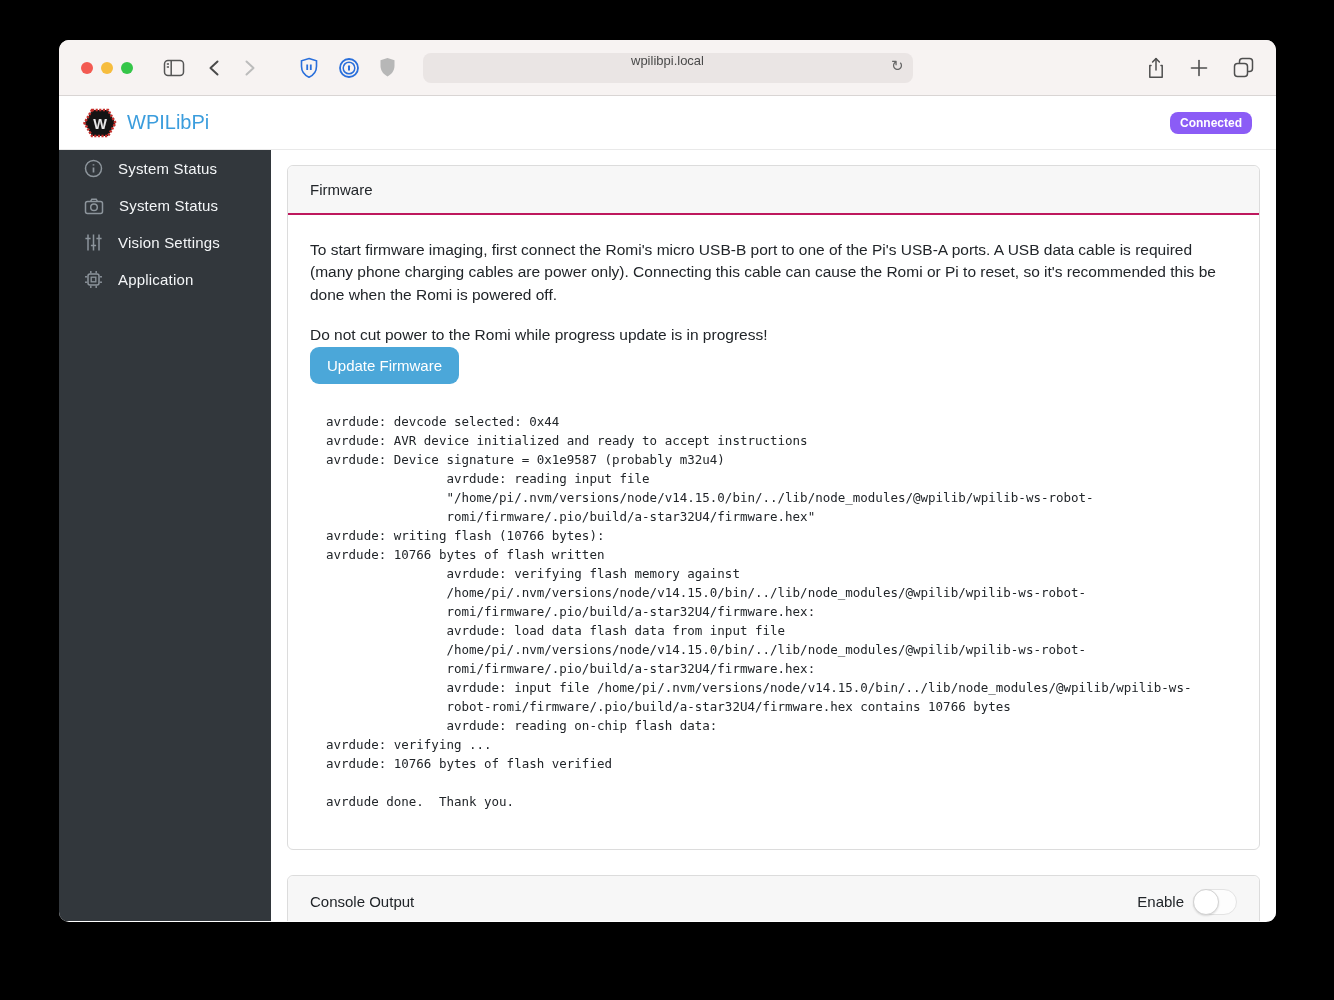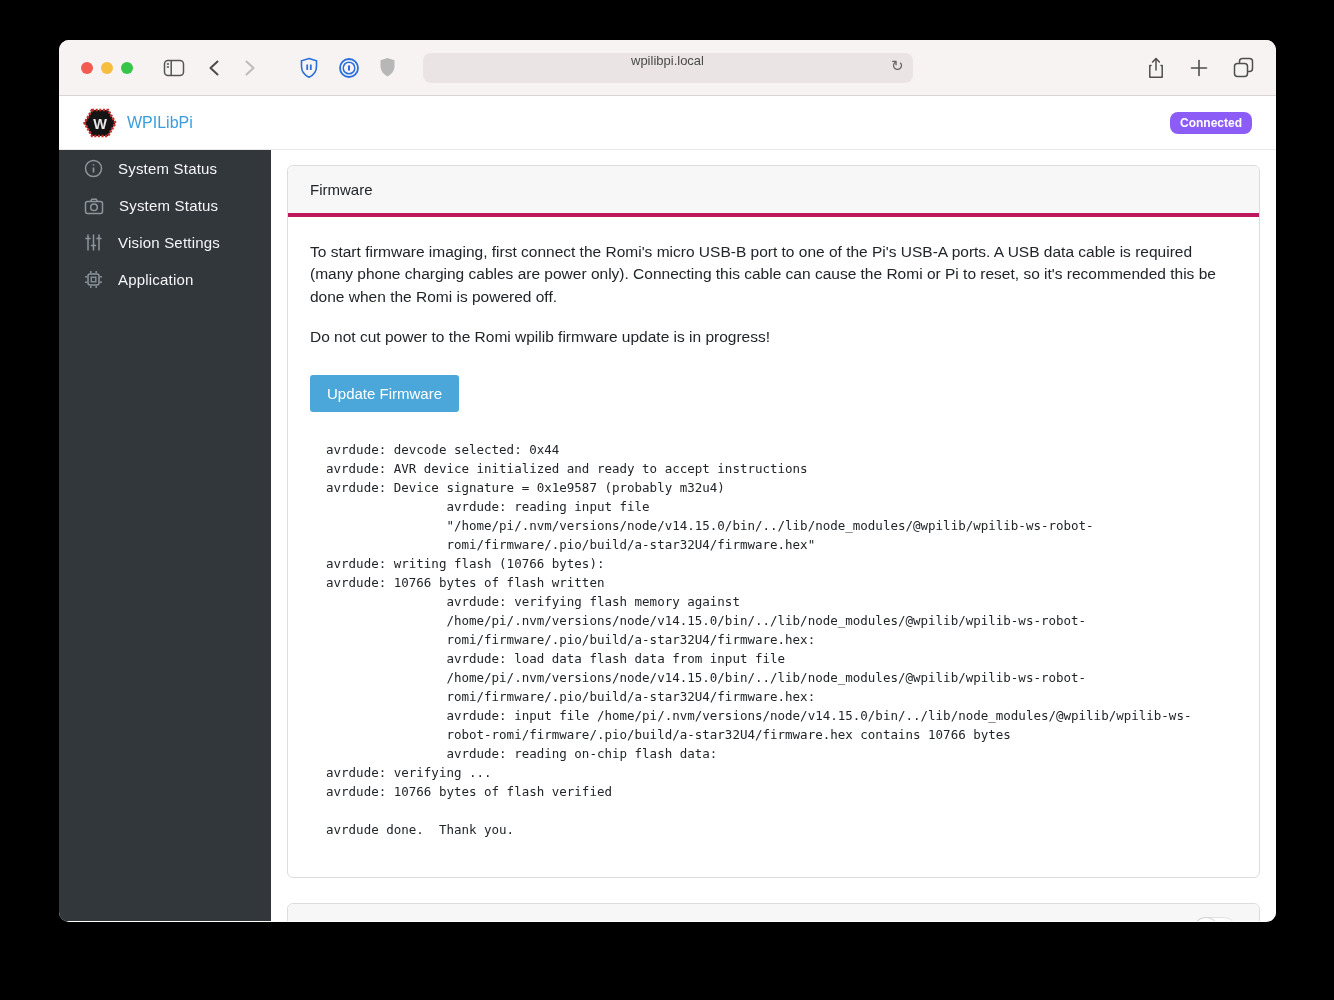--- a/index.html
+++ b/index.html
@@ -23,48 +23,48 @@
     width: 490px; height: 30px; background: #eae5e4; border-radius: 8px;
     display: flex; align-items: flex-start; justify-content: center; }
   .urlbar .url-text { font-size: 13px; color: #4a4a4a; }
   .urlbar .reload { position: absolute; right: 9px; top: 4px; font-size: 15px; color: #666; }
   .right-icons { margin-left: auto; display: flex; gap: 25px; align-items: center; }
 
   
   .app-header { position: relative; height: 54px; background: #fff;
     border-bottom: 1px solid #e9e9e9; display: flex; align-items: center; padding: 0 24px; }
   .brand { display: flex; align-items: center; gap: 10px; }
-  .brand-name { font-size: 16px; color: #3b9ddd; }
+  .brand-name { font-size: 20px; color: #3b9ddd; }
   .seg-group { position: absolute; left: 50%; top: 50%; transform: translate(-50%,-50%);
     display: flex; border-radius: 6px; overflow: hidden; }
   .seg-btn { border: none; font-size: 15px; color: #212529; padding: 9px 15px; cursor: pointer;
     font-family: "Liberation Sans", sans-serif; }
   .seg-btn.selected { background: #a5aeb6; }
   .seg-btn.unselected { background: #c8cdd2; }
   .badge { margin-left: auto; background: #8b5cf6; color: #fff; font-weight: 700;
     font-size: 12px; padding: 4px 10px; border-radius: 8px; }
 
   
   .content { display: flex; height: 771px; }
   .sidebar { width: 212px; background: #32373c; flex-shrink: 0; }
   .side-item { height: 37px; display: flex; align-items: center; gap: 15px;
     padding-left: 25px; cursor: pointer; }
   .side-item.active { background: #3e444b; }
   .slabel { color: #f4f6f8; font-size: 15px; font-weight: 500; letter-spacing: .2px; }
   .sicon { display: flex; align-items: center; }
   .main { flex: 1; background: #fff; padding: 15px 16px; overflow: hidden; }
 
   .card { border: 1px solid #dcdcdc; border-radius: 6px; background: #fff; }
-  .card-header { background: #f7f7f7; border-bottom: 4px solid #be185d;
+  .card-header { background: #f7f7f7; border-bottom: 2px solid #be185d;
     padding: 15px 22px; font-size: 15px; color: #212529;
     border-radius: 6px 6px 0 0; display: flex; align-items: center; }
   .card-body { padding: 24px 22px 28px; }
   .para { font-size: 15.5px; line-height: 1.45; color: #212529; max-width: 940px; }
   .para + .para { margin-top: 18px; }
-  .btn-primary { margin-top: 26px; background: #4ba7d9; border: none; border-radius: 3px;
+  .btn-primary { background: #4ba7d9; border: none; border-radius: 9px;
     color: #fff; font-size: 15px; padding: 10px 17px; cursor: pointer;
     font-family: "Liberation Sans", sans-serif; }
   .log { margin: 28px 0 10px; padding-left: 16px;
     font-family: "DejaVu Sans Mono", monospace; font-size: 12.5px; line-height: 19px;
     color: #212529; white-space: pre; }
 
   .console-card { margin-top: 25px; }
   .console-header { justify-content: space-between; padding: 13px 22px; }
   .enable-wrap { display: flex; align-items: center; gap: 9px; }
   .enable-label { font-size: 15px; color: #212529; }
@@ -237,21 +237,21 @@
     </nav>
 
     <main class="main">
 
       <section class="card">
         <div class="card-header">
           <span>Firmware</span>
         </div>
         <div class="card-body">
           <p class="para">To start firmware imaging, first connect the Romi's micro USB-B port to one of the Pi's USB-A ports. A USB data cable is required (many phone charging cables are power only). Connecting this cable can cause the Romi or Pi to reset, so it's recommended this be done when the Romi is powered off.</p>
-          <p class="para">Do not cut power to the Romi wpilib firmware update is in progress!</p>
+          <p class="para">Do not cut power to the Romi while progress update is in progress!</p>
           <button class="btn-primary">Update Firmware</button>
           <pre class="log">avrdude: devcode selected: 0x44
 avrdude: AVR device initialized and ready to accept instructions
 avrdude: Device signature = 0x1e9587 (probably m32u4)
                 avrdude: reading input file
                 "/home/pi/.nvm/versions/node/v14.15.0/bin/../lib/node_modules/@wpilib/wpilib-ws-robot-
                 romi/firmware/.pio/build/a-star32U4/firmware.hex"
 avrdude: writing flash (10766 bytes):
 avrdude: 10766 bytes of flash written
                 avrdude: verifying flash memory against

